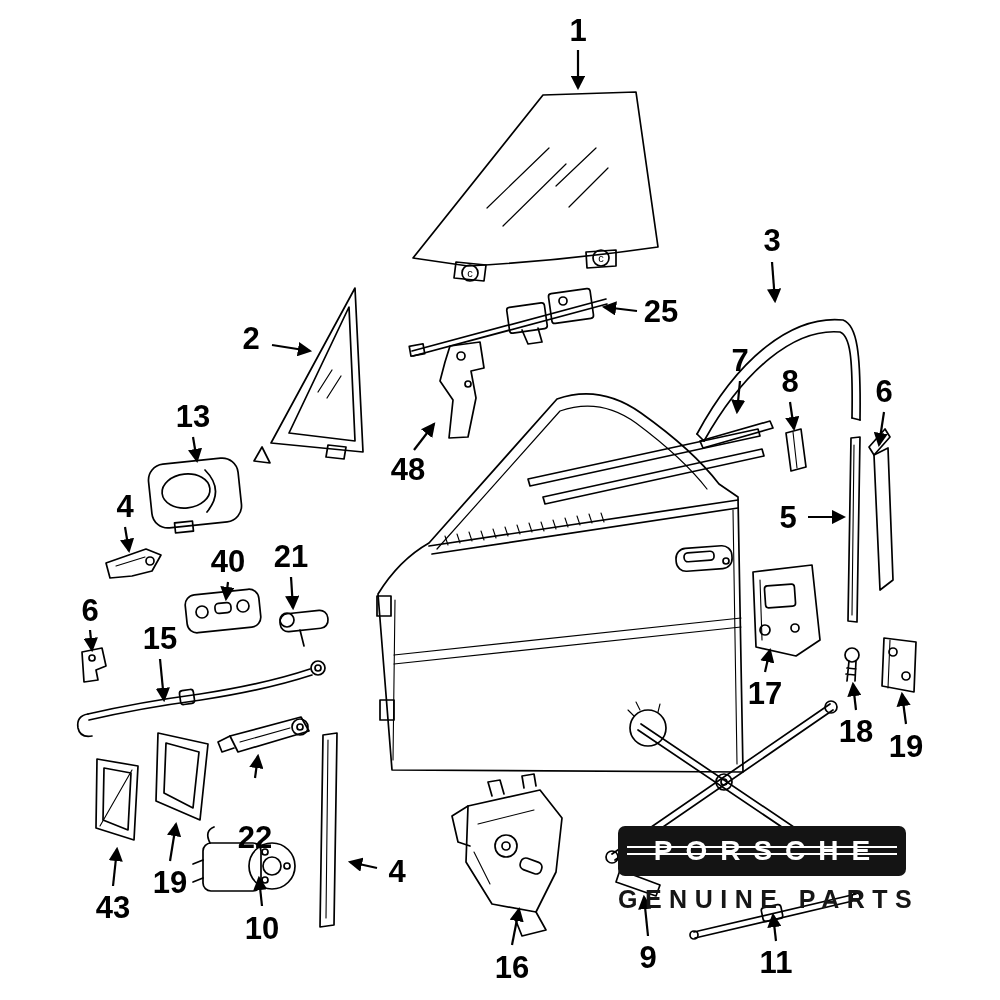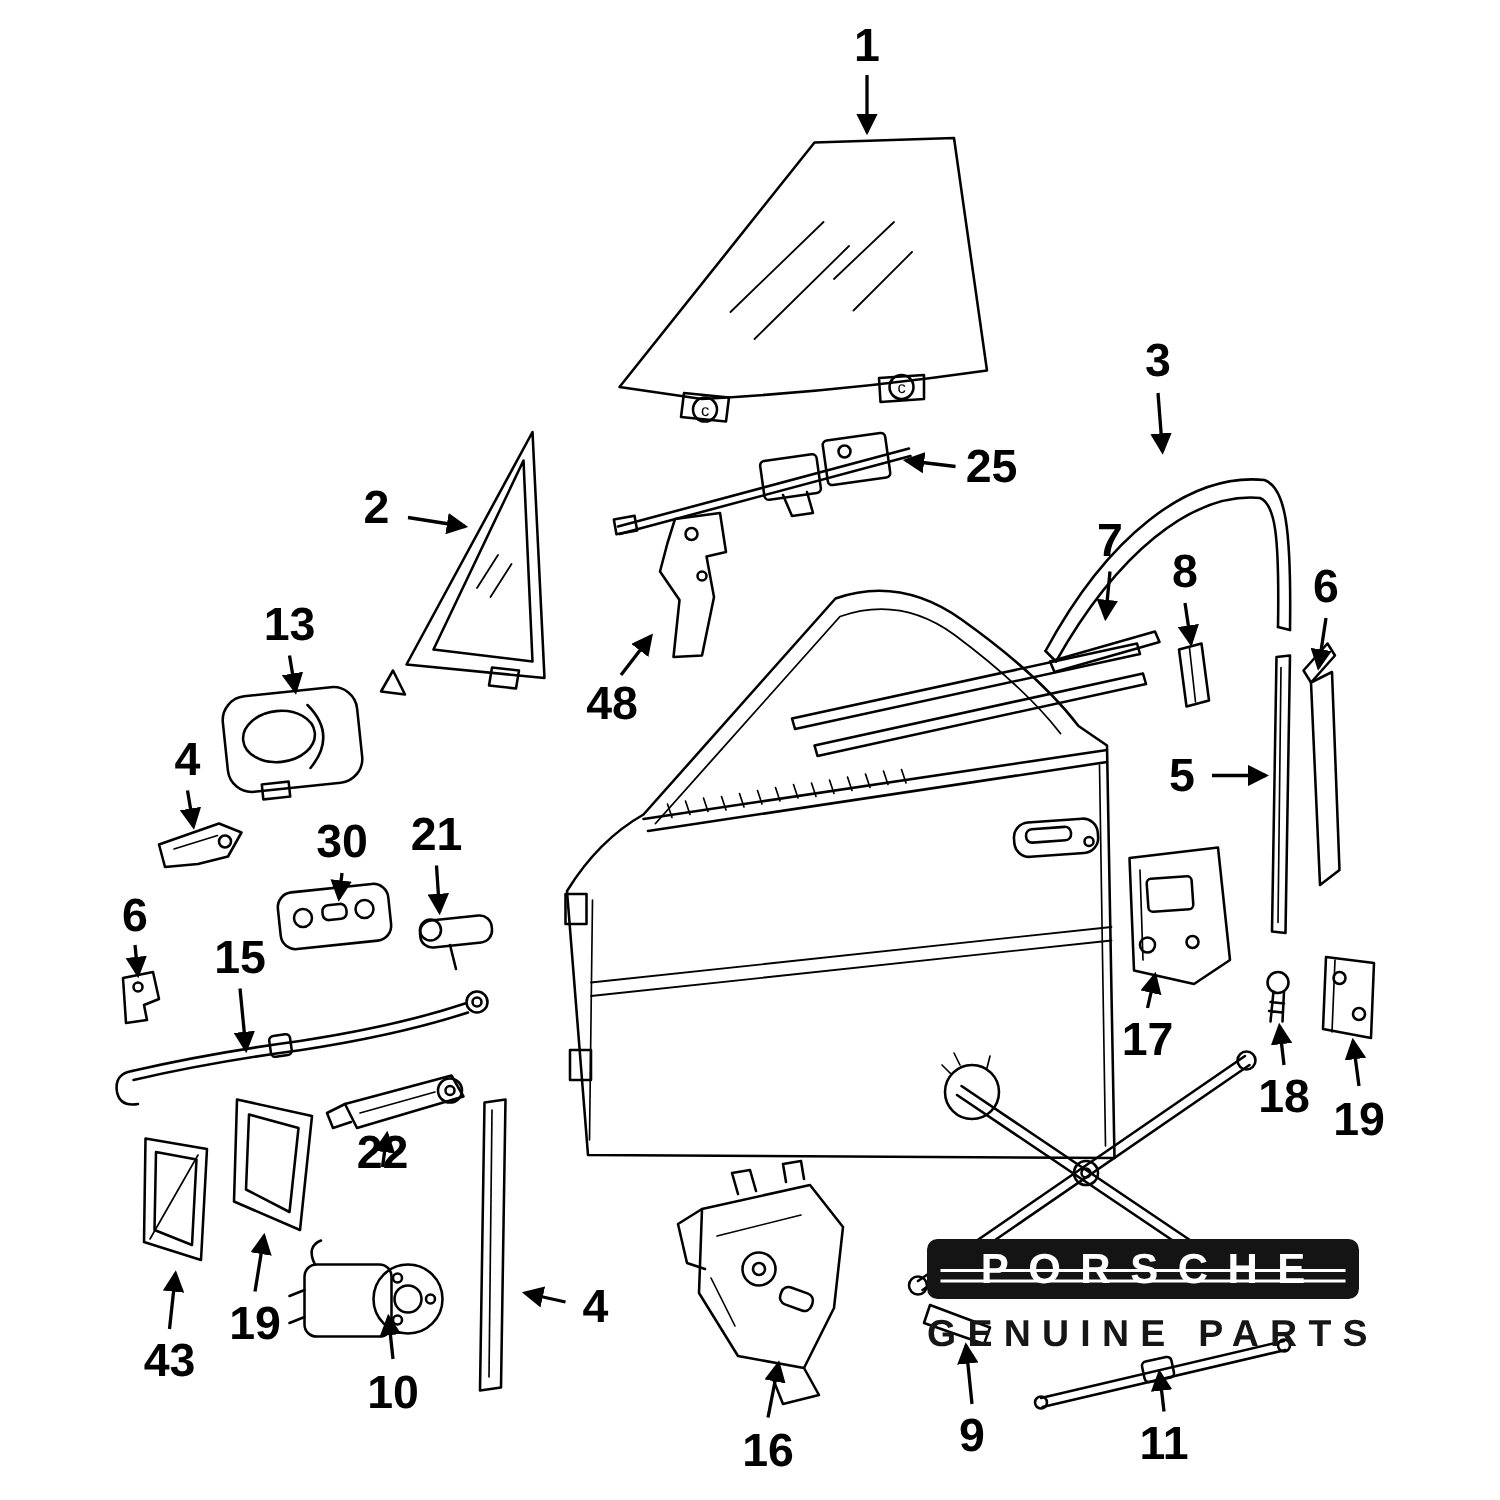--- a/index.html
+++ b/index.html
@@ -2,21 +2,21 @@
 <html><head>
 <meta charset="utf-8">
 <style>
   html,body{margin:0;padding:0;background:#ffffff;}
   .stage{position:relative;width:1000px;height:1000px;overflow:hidden;background:#ffffff;
          font-family:"Liberation Sans", sans-serif;}
   .stage svg{position:absolute;left:0;top:0;}
   .callout{position:absolute;transform:translate(-50%,-50%);font-weight:700;font-size:31px;
            color:#000;line-height:1;}
   .badge{position:absolute;left:618px;top:826px;width:288px;}
-  .badge-box{position:relative;height:40px;background:#141414;border-radius:7px;
+  .badge-box{position:relative;height:50px;background:#141414;border-radius:7px;
              display:flex;align-items:center;justify-content:center;}
   .badge-line{position:absolute;left:9px;right:9px;height:2px;background:#ffffff;}
   .line-top{top:20px}
   .line-bottom{top:27px}
   .badge-text{position:relative;color:#ffffff;font-weight:700;font-size:28px;
               letter-spacing:13px;margin-right:-13px;}
   .badge-subtitle{margin-top:9px;text-align:right;font-weight:700;font-size:25px;
                   letter-spacing:7.5px;margin-right:-7.5px;color:#161616;white-space:nowrap;}
 </style>
 </head>
@@ -278,23 +278,23 @@
   <div class="callout" style="left:262px;top:928px">10</div>
   <div class="callout" style="left:776px;top:962px">11</div>
   <div class="callout" style="left:125px;top:506px">4</div>
   <div class="callout" style="left:193px;top:416px">13</div>
   <div class="callout" style="left:90px;top:610px">6</div>
   <div class="callout" style="left:160px;top:638px">15</div>
   <div class="callout" style="left:512px;top:967px">16</div>
   <div class="callout" style="left:765px;top:693px">17</div>
   <div class="callout" style="left:856px;top:731px">18</div>
   <div class="callout" style="left:906px;top:746px">19</div>
-  <div class="callout" style="left:228px;top:561px">30</div>
+  <div class="callout" style="left:228px;top:561px">40</div>
   <div class="callout" style="left:291px;top:556px">21</div>
-  <div class="callout" style="left:255px;top:768px">22</div>
+  <div class="callout" style="left:255px;top:837px">22</div>
   <div class="callout" style="left:170px;top:882px">19</div>
   <div class="callout" style="left:113px;top:907px">43</div>
   <div class="callout" style="left:661px;top:311px">25</div>
   <div class="callout" style="left:408px;top:469px">48</div>
 
   <div class="badge">
     <div class="badge-box">
       <div class="badge-line line-top"></div>
       <div class="badge-line line-bottom"></div>
       <span class="badge-text">PORSCHE</span>

